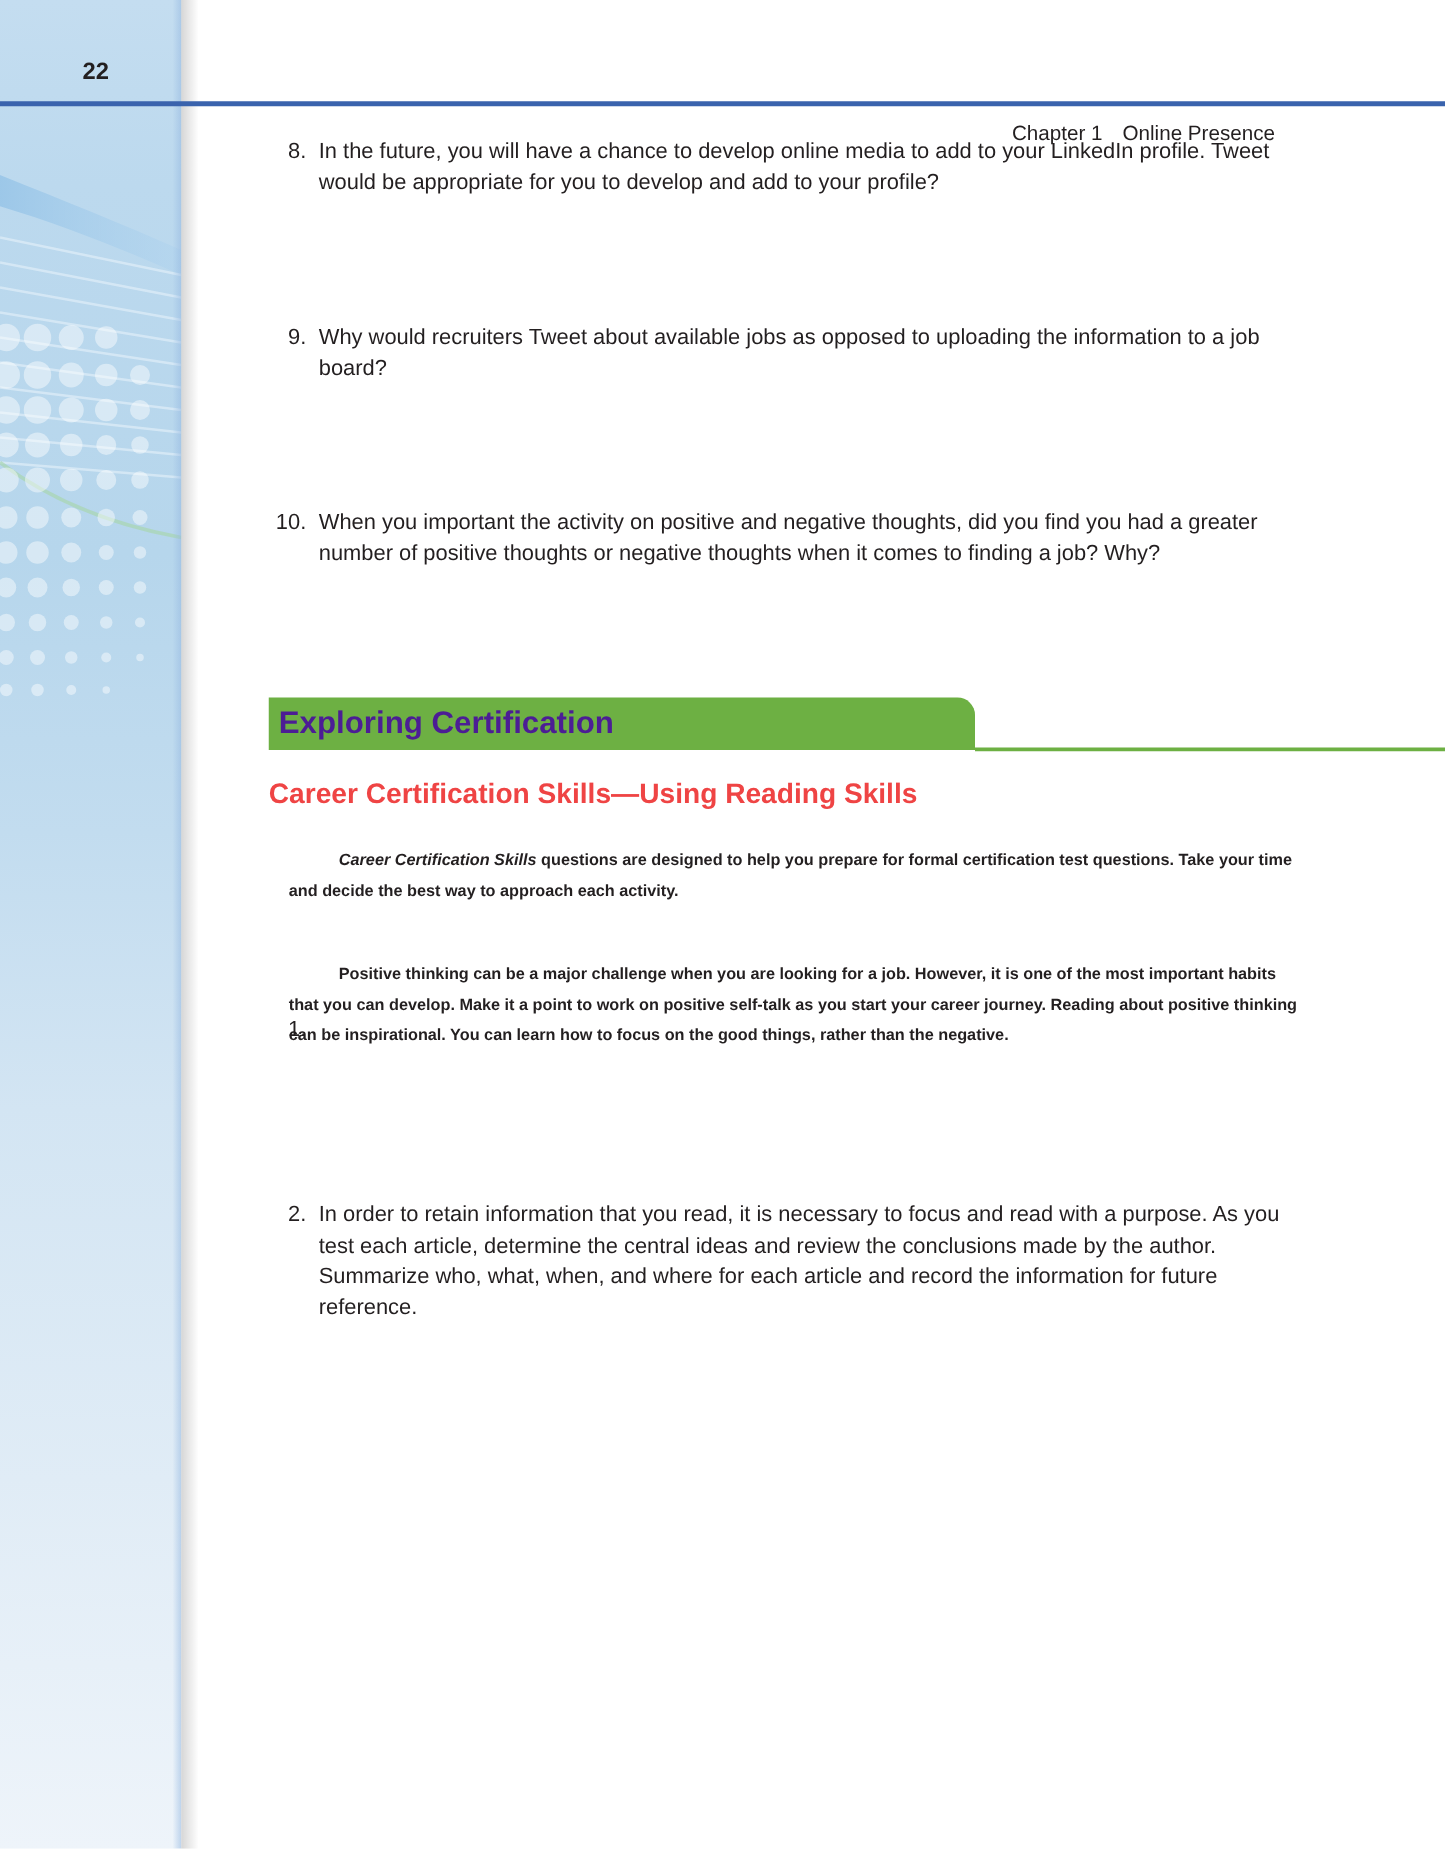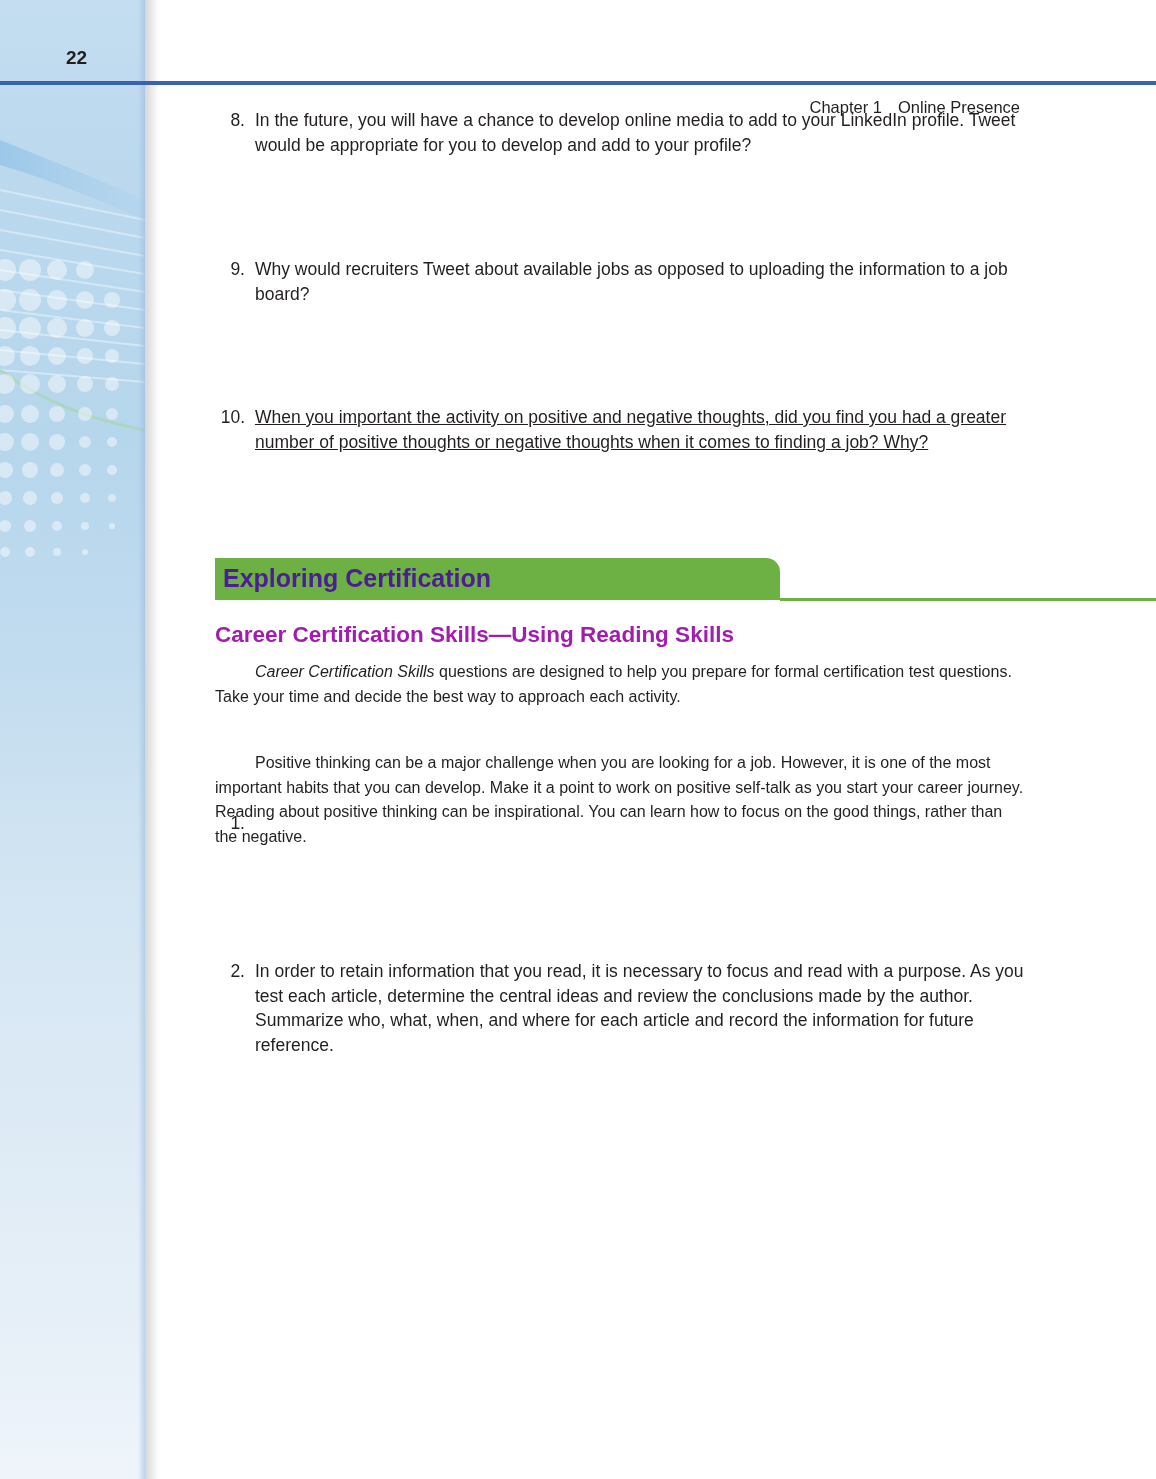--- a/index.html
+++ b/index.html
@@ -42,25 +42,25 @@
     position: absolute; left: 215px; top: 558px; width: 565px; height: 42px;
     background: #6db043; border-top-right-radius: 14px;
   }
   .banner-title {
     position: absolute; left: 8px; top: 6px; font-size: 25px; font-weight: bold; color: #4c1d95;
   }
   .banner-line {
     position: absolute; left: 780px; top: 598px; width: 376px; height: 3px; background: #6db043;
   }
   .sub-heading {
-    position: absolute; left: 215px; top: 622px; font-size: 22.5px; font-weight: bold; color: #a21caf;
+    position: absolute; left: 215px; top: 622px; font-size: 22.5px; font-weight: bold; color: #ef4444;
   }
   .para {
-    position: absolute; left: 215px; width: 810px; font-size: 16px; line-height: 24.5px;
-    text-indent: 40px; margin: 0;
+    position: absolute; left: 215px; width: 810px; font-size: 13px; line-height: 24.5px;
+    text-indent: 40px; margin: 16px; font-weight: bold;
   }
   .para em { font-style: italic; }
 </style>
 </head>
 <body>
 
 <div class="sidebar">
   <svg class="wave" viewBox="0 0 145 480" preserveAspectRatio="none">
     <defs>
       <linearGradient id="wg" x1="0" y1="0" x2="1" y2="0">
@@ -149,21 +149,21 @@
 <div class="header-rule"></div>
 
 <div class="q" style="top:108px;">
   <span class="num">8.</span>
   <span class="txt">In the future, you will have a chance to develop online media to add to your LinkedIn profile. Tweet would be appropriate for you to develop and add to your profile?</span>
 </div>
 <div class="q" style="top:257px;">
   <span class="num">9.</span>
   <span class="txt">Why would recruiters Tweet about available jobs as opposed to uploading the information to a job board?</span>
 </div>
-<div class="q" style="top:405px;text-decoration:underline;">
+<div class="q" style="top:405px;">
   <span class="num">10.</span>
   <span class="txt">When you important the activity on  positive and negative thoughts, did you find you had a greater number of positive thoughts or negative thoughts when it comes to finding a job? Why?</span>
 </div>
 
 <div class="banner">
   <div class="banner-title">Exploring Certification</div>
 </div>
 <div class="banner-line"></div>
 
 <div class="sub-heading">Career Certification Skills—Using Reading Skills</div>

